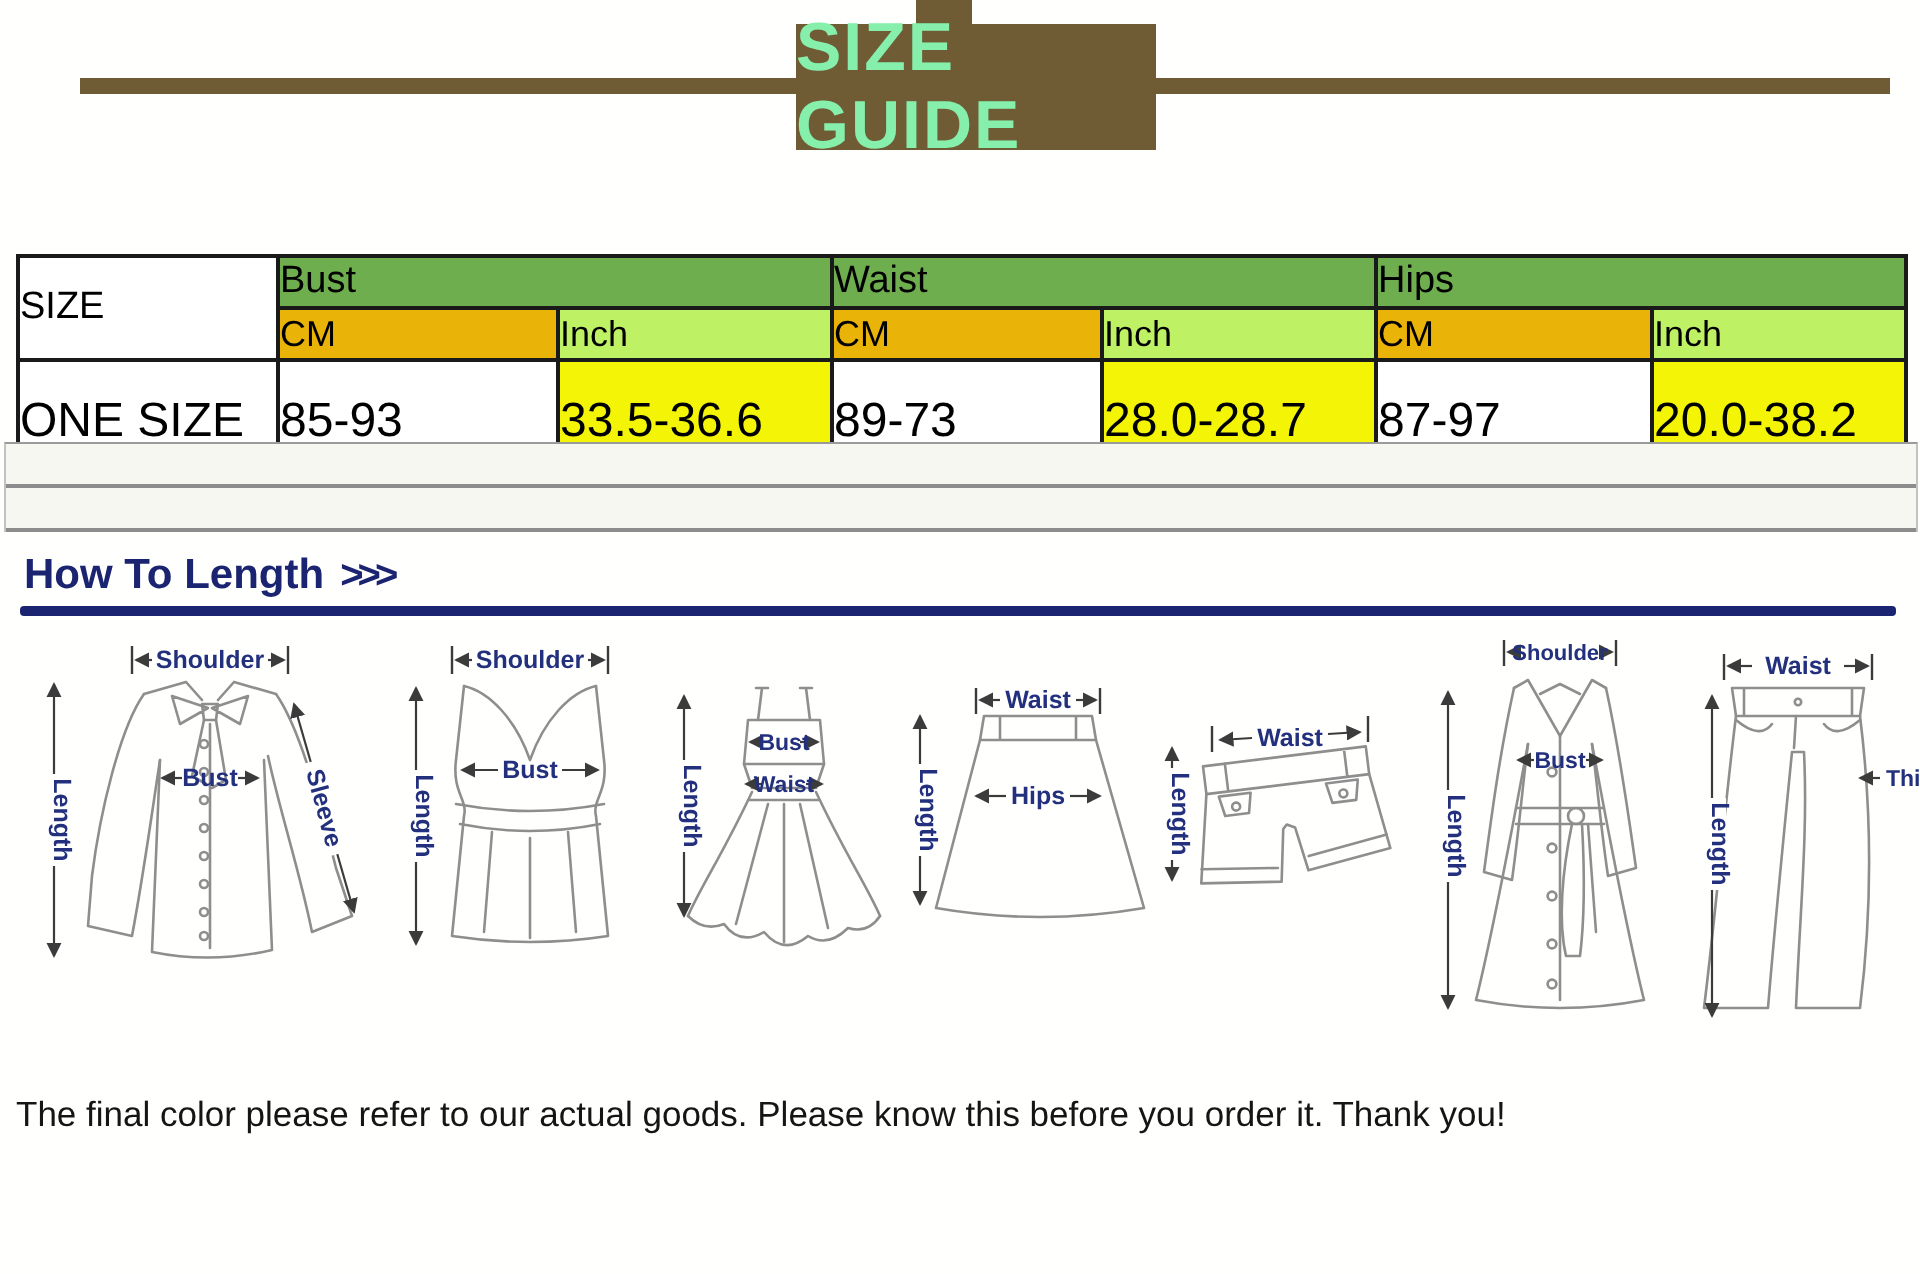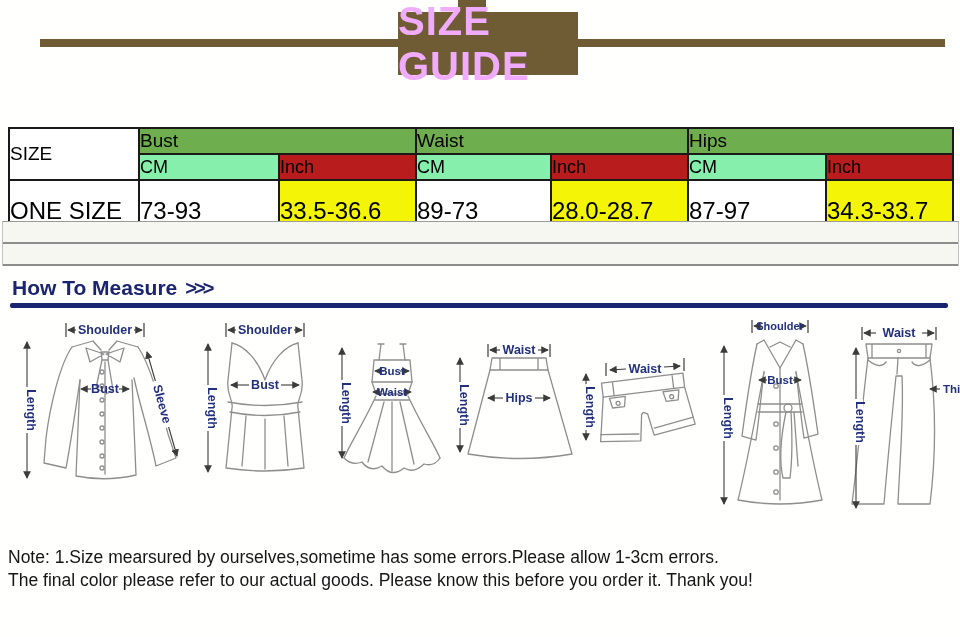--- a/index.html
+++ b/index.html
@@ -4,30 +4,30 @@
 <style>
   html,body{margin:0;padding:0;background:#fff;}
   .page{position:relative;width:960px;height:637px;background:#fffffe;overflow:hidden;
         font-family:"Liberation Sans",sans-serif;color:#111;}
 
   
   .banner-line{position:absolute;left:40px;top:39px;width:905px;height:8px;background:#6f5c34;}
   .banner-tab{position:absolute;left:458px;top:0;width:28px;height:14px;background:#6f5c34;}
   .banner-box{position:absolute;left:398px;top:12px;width:180px;height:63px;background:#6f5c34;
               display:flex;align-items:center;justify-content:center;}
-  .banner-box span{color:#f0abfc;font-size:40px;font-weight:600;letter-spacing:1px;}
+  .banner-box span{color:#86efac;font-size:34px;font-weight:600;letter-spacing:1px;}
 
   
   table.size-table{position:absolute;left:8px;top:107px;width:944px;border-collapse:collapse;
                    table-layout:fixed;text-align:left;color:#000;margin-top:20px;}
   .size-table td{border:2px solid #1a1a1a;padding:0;overflow:hidden;}
   .size-table .grp{background:#6fae4e;height:24px;font-size:19px;}
   .size-table .corner{background:#fff;font-size:19px;}
-  .size-table .unit{height:24px;font-size:18px;background:#86efac;}
-  .size-table .inch{background:#b91c1c;}
+  .size-table .unit{height:24px;font-size:18px;background:#eab308;}
+  .size-table .inch{background:#bef264;}
   .size-table .val{height:60px;font-size:24px;background:#fff;}
   .size-table .val.inch{background:#f4f406;}
 
   
   .spacer-rows{position:absolute;left:2px;top:221px;width:955px;border-top:1px solid #9a9a9a;
                border-left:1px solid #c2c2c2;border-right:1px solid #c2c2c2;}
   .spacer-row{height:20px;background:#f7f7f2;border-bottom:2px solid #8c8c8c;}
 
   
   .measure-heading{position:absolute;left:12px;top:276px;color:#1b2470;font-size:21px;
@@ -76,37 +76,37 @@
       <tr>
         <td class="unit">CM</td>
         <td class="unit inch">Inch</td>
         <td class="unit">CM</td>
         <td class="unit inch">Inch</td>
         <td class="unit">CM</td>
         <td class="unit inch">Inch</td>
       </tr>
       <tr>
         <td class="val">ONE SIZE</td>
-        <td class="val">73-93</td>
+        <td class="val">85-93</td>
         <td class="val inch">33.5-36.6</td>
         <td class="val">89-73</td>
         <td class="val inch">28.0-28.7</td>
         <td class="val">87-97</td>
-        <td class="val inch">34.3-33.7</td>
+        <td class="val inch">20.0-38.2</td>
       </tr>
     </tbody>
   </table>
 
   <div class="spacer-rows">
     <div class="spacer-row"></div>
     <div class="spacer-row"></div>
   </div>
 
   <div class="measure-heading">
-    <span>How To Measure</span><span class="chev">&gt;&gt;&gt;</span>
+    <span>How To Length</span><span class="chev">&gt;&gt;&gt;</span>
   </div>
   <div class="measure-rule"></div>
 
   <svg class="measure-svg" width="960" height="212" viewBox="0 0 960 212">
     <defs>
       <marker id="arr" viewBox="0 0 8 8" refX="7" refY="4" markerWidth="7" markerHeight="7" orient="auto-start-reverse">
         <path d="M0,0 L8,4 L0,8 z" fill="#3b3b3b"></path>
       </marker>
     </defs>
 
@@ -256,17 +256,16 @@
       <text x="899" y="21" font-size="12.5" text-anchor="middle">Waist</text>
       <line class="meas" x1="856" y1="32" x2="856" y2="192" marker-start="url(#arr)" marker-end="url(#arr)"></line>
       <rect class="gap" x="849" y="83" width="14" height="46"></rect>
       <text x="856" y="106" font-size="12.5" text-anchor="middle" transform="rotate(90 856 106)">Length</text>
       <line class="meas" x1="940" y1="73" x2="930" y2="73" marker-end="url(#arr)"></line>
       <text x="943" y="77" font-size="11.5" text-anchor="start">Thigh</text>
     </g>
   </svg>
 
   <div class="notes">
-    <div>Note: 1.Size mearsured by ourselves,sometime has some errors.Please allow 1-3cm errors.</div>
     <div>The final color please refer to our actual goods. Please know this before you order it. Thank you!</div>
   </div>
 
 </div>
 
 </body></html>

